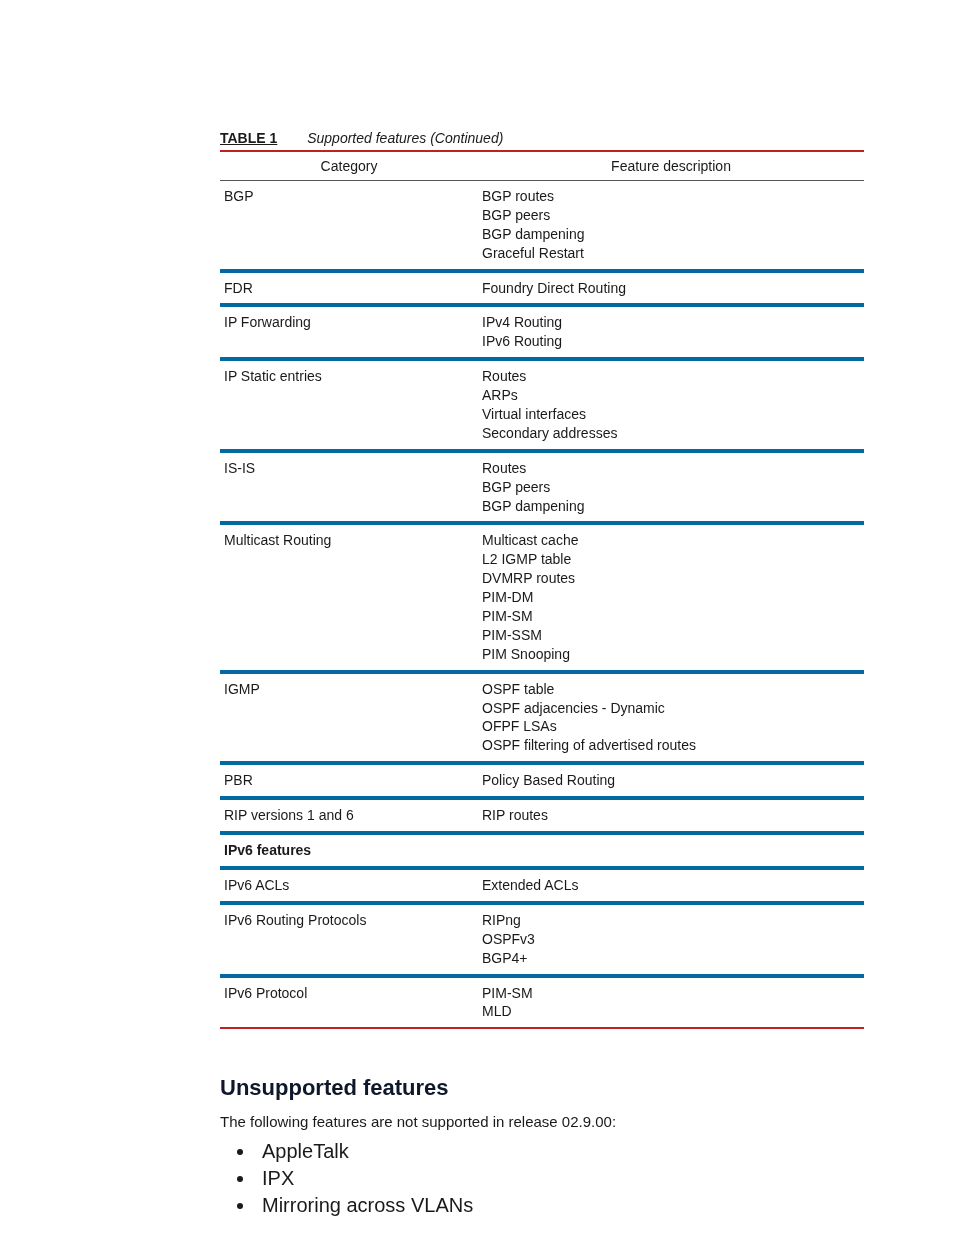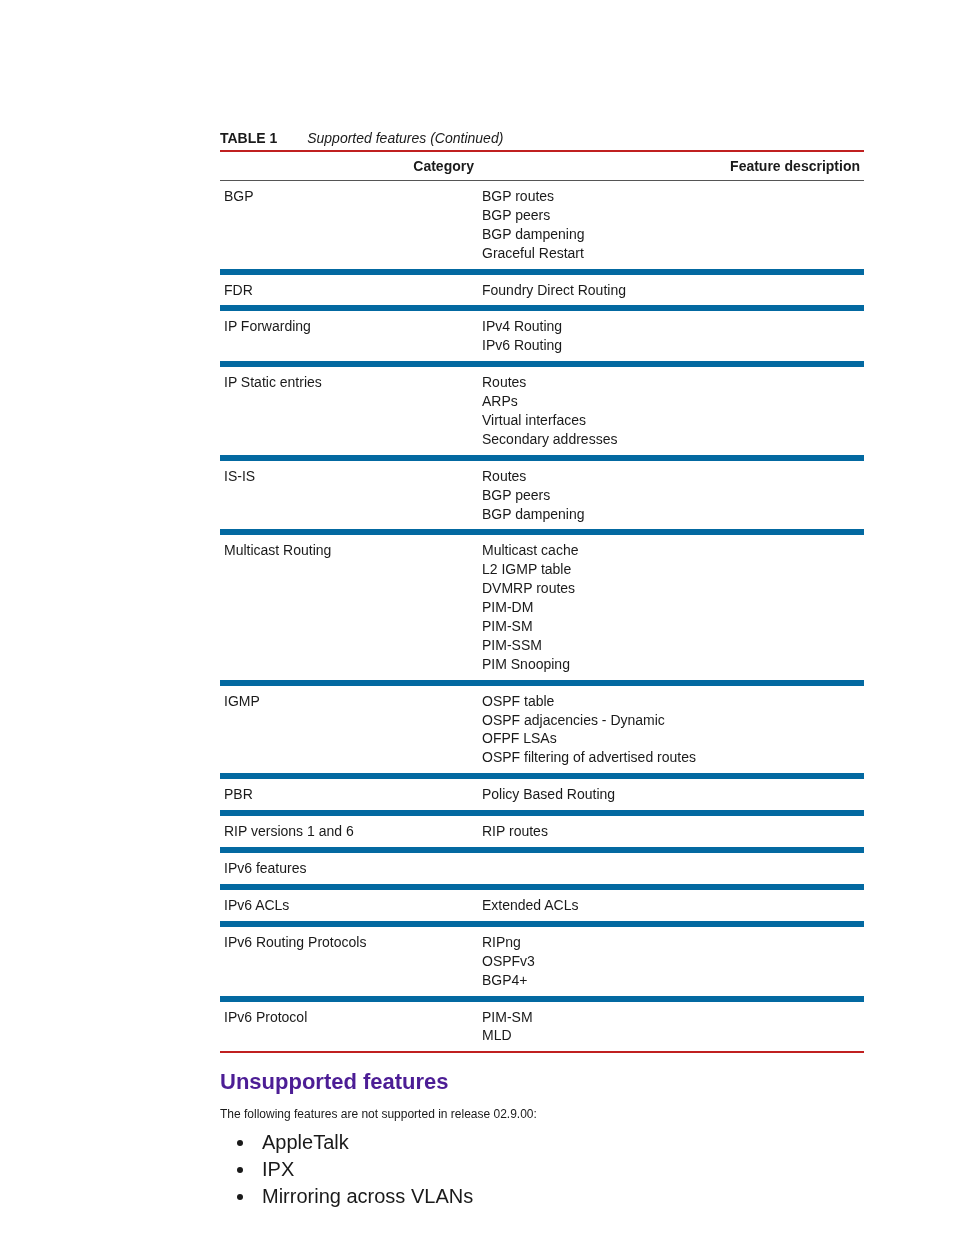--- a/index.html
+++ b/index.html
@@ -11,56 +11,56 @@
   }
   .page {
     padding: 130px 90px 60px 220px;
     box-sizing: border-box;
     width: 954px;
   }
   .table-caption {
     font-size: 14px;
     margin-bottom: 4px;
   }
-  .table-caption .tlabel { font-weight: bold; margin-right: 26px; }
+  .table-caption .tlabel { font-weight: bold; margin-right: 26px; text-decoration: underline; }
   .table-caption .tcaption { font-weight: normal; font-style: italic; }
   table {
     border-collapse: collapse;
     width: 100%;
     font-size: 14px;
     border-top: 2px solid #c02020;
     border-bottom: 2px solid #c02020;
   }
   th {
-    text-align: right;
-    font-weight: bold;
+    text-align: center;
+    font-weight: normal;
     padding: 6px 4px;
     border-bottom: 1px solid #555;
     vertical-align: top;
   }
   td {
     padding: 6px 4px 6px 4px;
     vertical-align: top;
-    border-bottom: 6px solid #0369a1;
+    border-bottom: 4px solid #0369a1;
     line-height: 1.35;
   }
   td.cat { width: 250px; }
   td.section-header {
-    font-weight: normal;
+    font-weight: bold;
   }
   tr.last-row td { border-bottom: none; }
   .multi-line div { padding: 0; margin: 0; }
   h2.section {
     font-size: 22px;
     font-weight: 600;
-    margin: 16px 0 12px 0;
-    color: #4c1d95;
+    margin: 46px 0 12px 0;
+    color: #0f172a;
   }
   p.body {
-    font-size: 12px;
+    font-size: 15px;
     margin: 0 0 10px 0;
   }
   ul.bullets {
     margin: 4px 0 0 0;
     padding-left: 36px;
     font-size: 20px;
   }
   ul.bullets li { margin: 4px 0; padding-left: 6px; }
 </style>
 </head>

